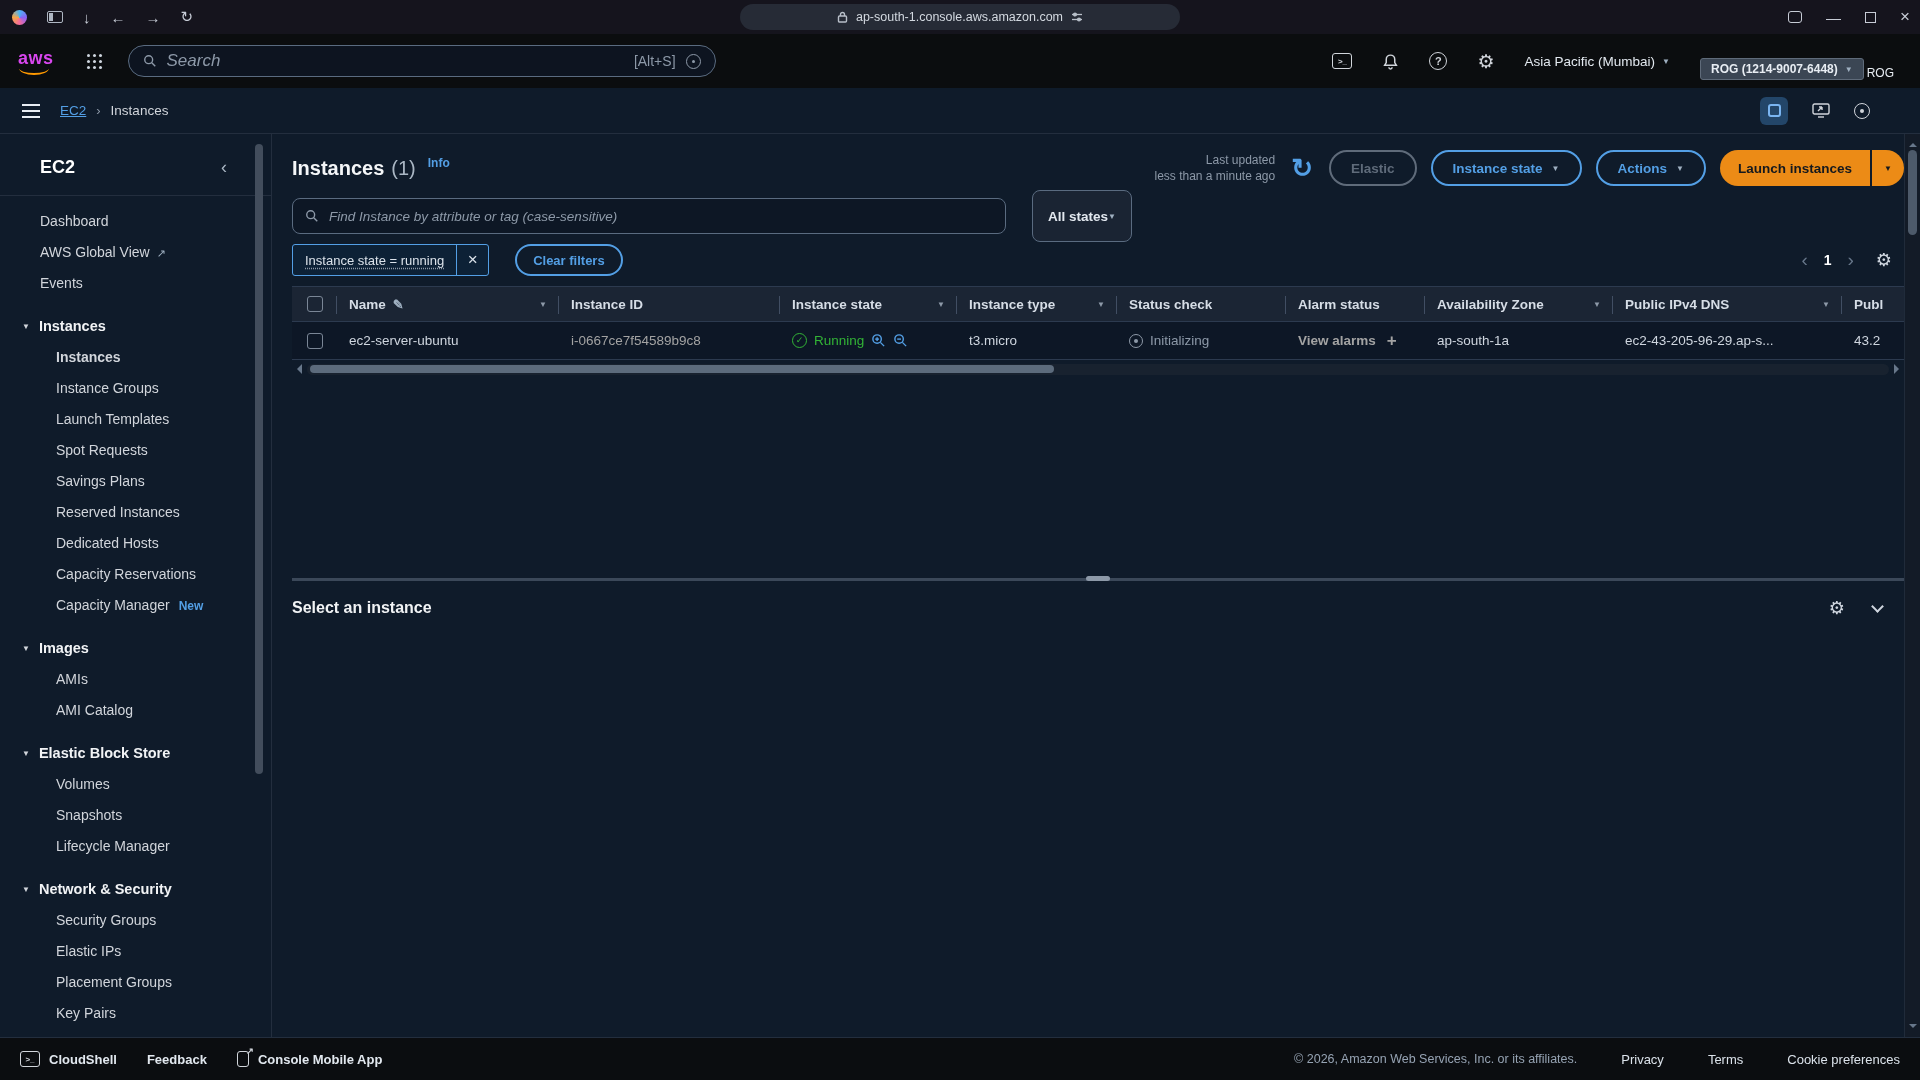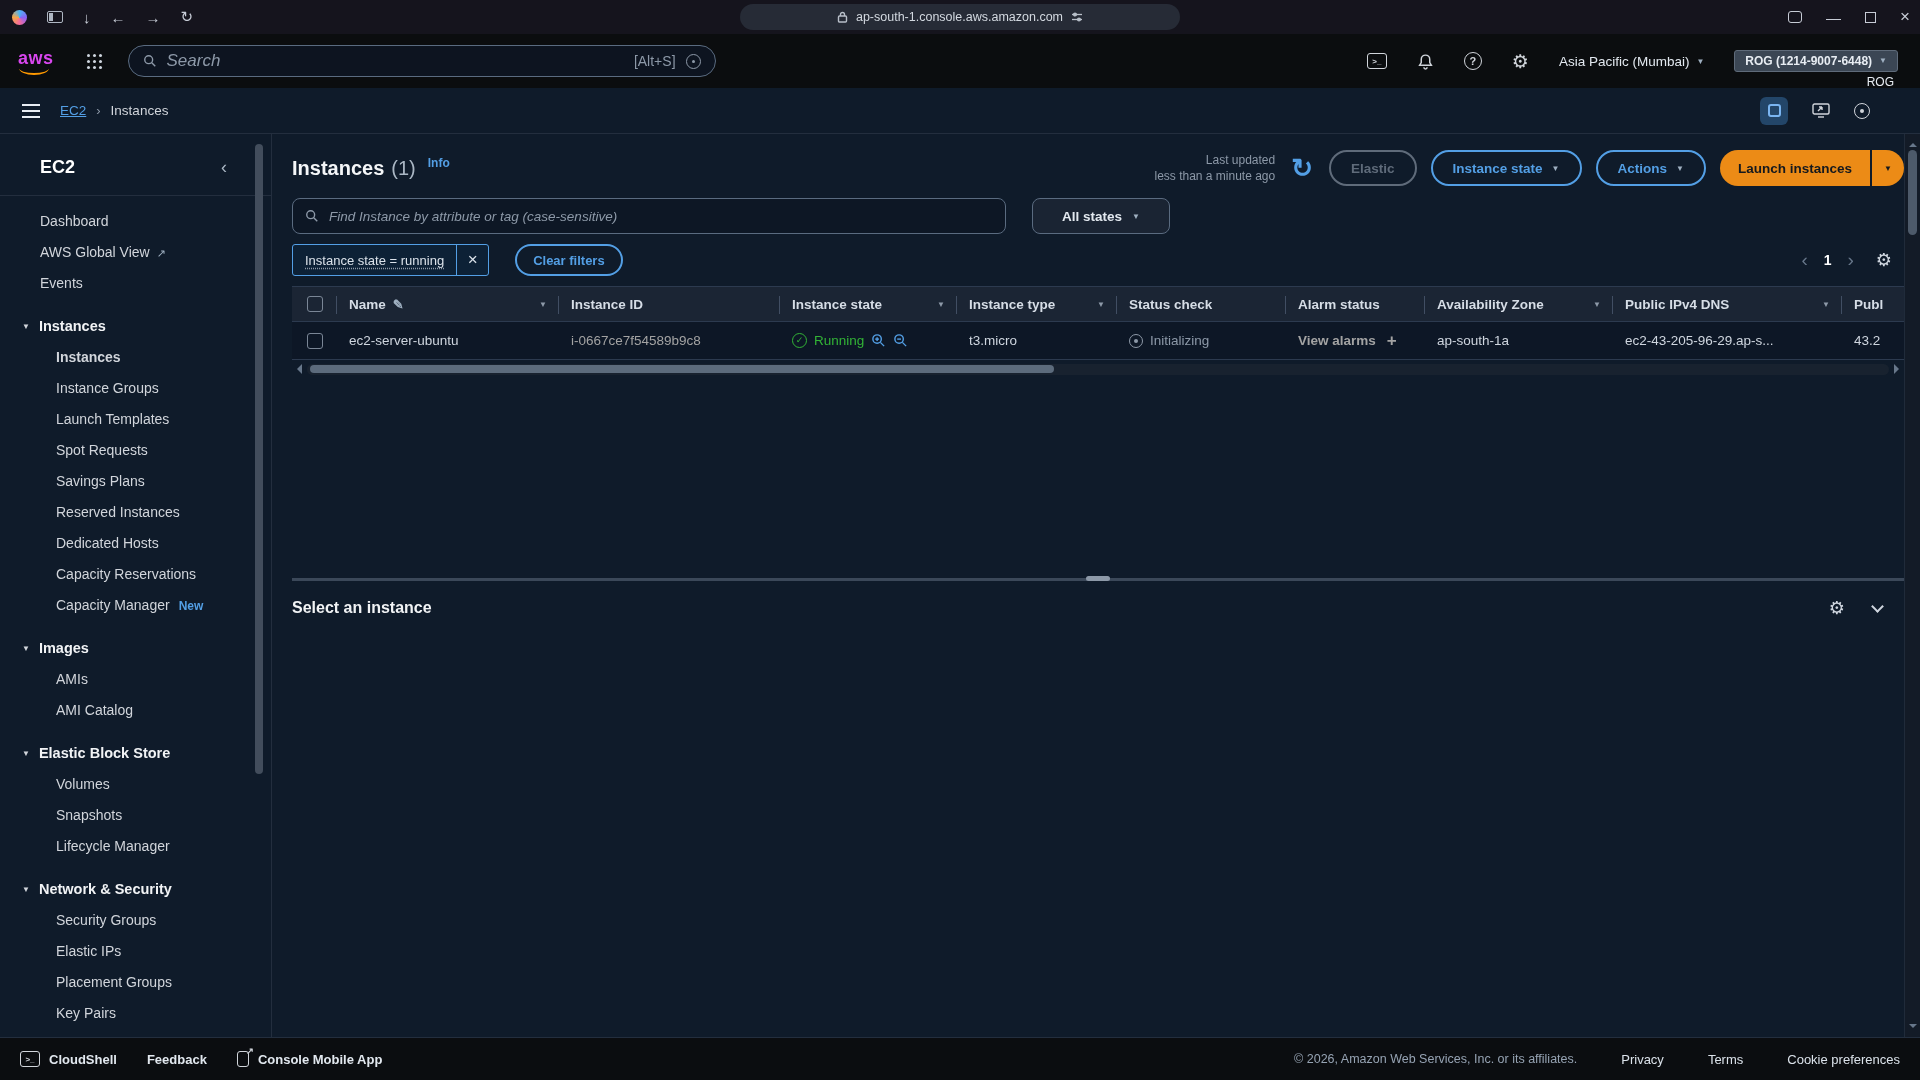--- a/index.html
+++ b/index.html
@@ -42,21 +42,21 @@
   .circ-ic::after { content:""; width:3px; height:3px; border-radius:50%; background:#8d99a8; }
   .nav-right { margin-left:auto; display:flex; align-items:center; gap:30px; padding-right:6px; }
   .nav-ic { color:#d1d5db; display:inline-flex; align-items:center; justify-content:center; }
   .term-box { width:20px; height:16px; border:1.5px solid #d1d5db; border-radius:3px; font-size:8px; font-weight:700;
     display:inline-grid; place-items:center; color:#d1d5db; }
   .qmark { width:18px; height:18px; border:1.5px solid #d1d5db; border-radius:50%; font-size:11px; font-weight:700;
     display:inline-grid; place-items:center; }
   .gear-g { font-size:19px; font-style:normal; }
   .region { display:flex; align-items:center; gap:7px; color:#e2e8ef; font-size:13.5px; }
   .caret { font-size:8px; color:#9fb0c1; }
-  .account { display:flex; flex-direction:column; align-items:flex-end; gap:3px;margin-top:16px; }
+  .account { display:flex; flex-direction:row; align-items:flex-end; gap:3px;margin-top:16px; }
   .account-pill { background:#3b4654; border:1px solid #5f6b7a; border-radius:3px; padding:3px 10px;
     font-size:12px; font-weight:700; color:#e8edf3; display:flex; align-items:center; gap:7px; }
   .account-name { font-size:12px; color:#e8edf3; padding-right:4px; }
 
   
   .crumb-bar { position:absolute; top:88px; left:0; right:0; height:46px; background:#0f1b2a;
     border-bottom:1px solid #232e3e; display:flex; align-items:center; padding:0 22px; }
   .hamburger { width:18px; height:14px; position:relative; margin-right:20px; }
   .hamburger span { position:absolute; top:0; left:0; width:18px; height:2px; background:#e8edf3;
     box-shadow:0 6px 0 #e8edf3, 0 12px 0 #e8edf3; }
@@ -104,22 +104,22 @@
   .launch-group { display:flex; }
   .launch-main { background:#ec8b16; color:#15191e; border-radius:18px 0 0 18px; padding:0 18px; height:36px;
     display:flex; align-items:center; font-weight:700; font-size:13.5px; }
   .launch-caret { background:#ec8b16; color:#15191e; width:34px; height:36px; border-radius:0 18px 18px 0;
     border-left:2px solid #0f1b2a; display:grid; place-items:center; font-size:8px; }
 
   .filter-row { margin-top:10px; display:flex; align-items:center; height:36px; }
   .find-input { width:714px; height:36px; border:1px solid #5a6b80; border-radius:8px; background:#0d1725;
     display:flex; align-items:center; gap:10px; padding:0 12px; }
   .find-input .ph { font-style:italic; color:#8d99a8; font-size:13.5px; }
-  .states-btn { margin-left:26px; height:36px; border:1px solid #5a6b80; border-radius:8px; background:#1a2433;
-    color:#e2e8ef; font-weight:700; font-size:13.5px; display:inline-flex; align-items:center; gap:10px; padding:0 29px; }
+  .states-btn { margin-left:26px; height:52px; border:1px solid #5a6b80; border-radius:8px; background:#1a2433;
+    color:#e2e8ef; font-weight:700; font-size:13.5px; display:inline-flex; align-items:center; padding:0 15px; }
 
   .token-row { margin-top:10px; display:flex; align-items:center; height:32px; }
   .token { display:inline-flex; height:32px; border:1px solid #539fe5; border-radius:3px; overflow:hidden; background:#0d2136; }
   .token-label { display:flex; align-items:center; padding:0 12px; font-size:13px; color:#dbe2ea;
     text-decoration:underline dotted #8d99a8; text-underline-offset:3px; }
   .token-x { width:32px; border-left:1px solid #539fe5; display:grid; place-items:center; color:#dbe2ea; font-size:17px; }
   .clear-btn { margin-left:26px; height:32px; border:2px solid #539fe5; color:#539fe5; border-radius:16px;
     padding:0 16px; font-weight:700; font-size:13px; background:transparent; display:inline-flex; align-items:center; }
   .pagination { margin-left:auto; display:flex; align-items:center; gap:16px; padding-right:12px; }
   .pg-arrow { color:#67778a; font-size:19px; }

